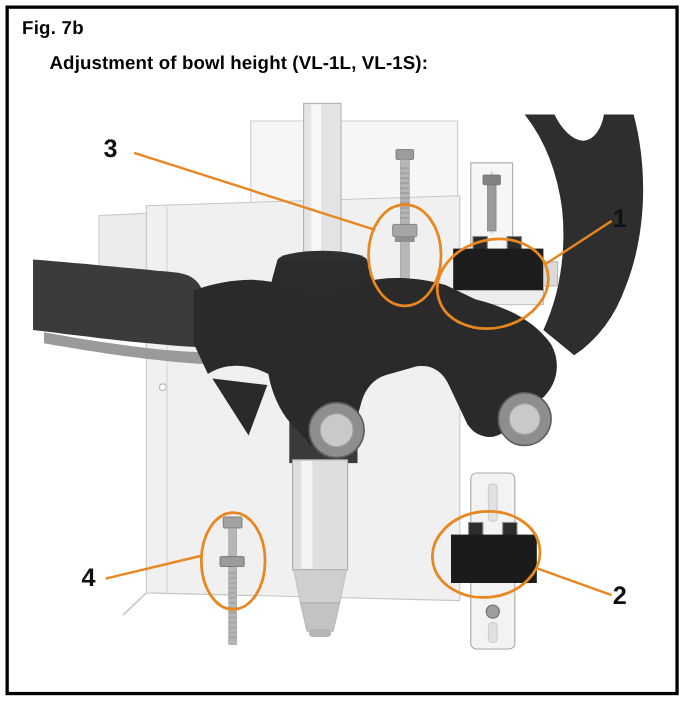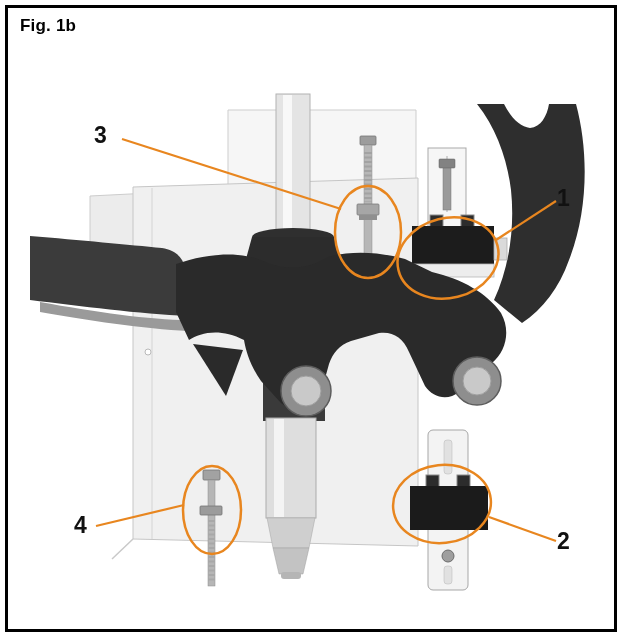--- a/index.html
+++ b/index.html
@@ -26,21 +26,22 @@
     font-family:"Liberation Sans", sans-serif;
     font-size:23px; font-weight:bold; fill:#111111;
   }
 </style>
 </head>
 <body>
 
 <div class="page">
   <div class="frame">
 
-    <div class="fig-label">Fig. 1b</div>
+    <div class="fig-label">Fig. 7b</div>
+    <div class="fig-title">Adjustment of bowl height (VL-1L, VL-1S):</div>
 
     <svg class="illustration" viewBox="8 8 606 621" preserveAspectRatio="xMidYMid meet">
 
       <g>
         <polygon points="228,110 416,110 416,330 228,330" fill="#f6f6f6" stroke="#cdcdcd" stroke-width="1"></polygon>
         <polygon points="90,196 270,187 270,274 90,284" fill="#ececec" stroke="#cccccc" stroke-width="1"></polygon>
         <polygon points="133,187 418,178 418,546 133,539" fill="#f0f0f0" stroke="#c6c6c6" stroke-width="1"></polygon>
         <line x1="152" y1="188" x2="152" y2="539" stroke="#dedede" stroke-width="1.5"></line>
         <line x1="133" y1="539" x2="112" y2="559" stroke="#c9c9c9" stroke-width="1.5"></line>
         <circle cx="148" cy="352" r="3" fill="#ffffff" stroke="#b9b9b9"></circle>

